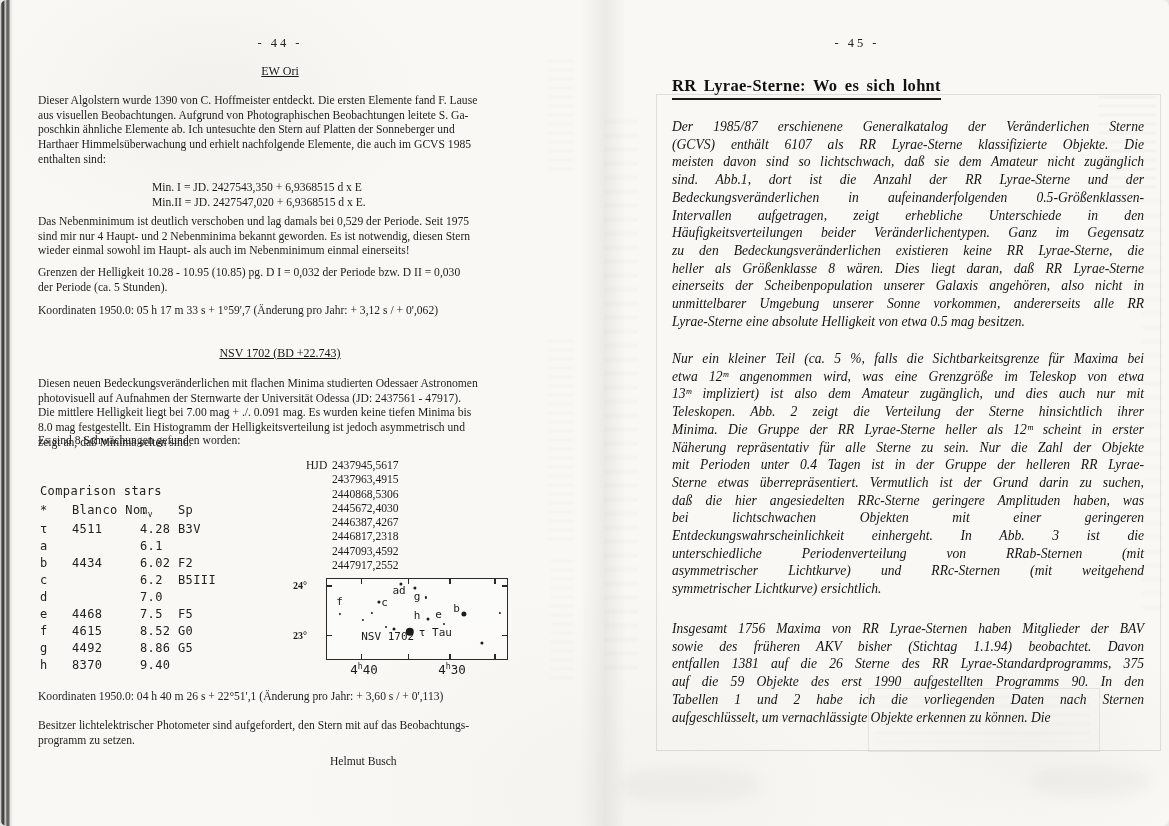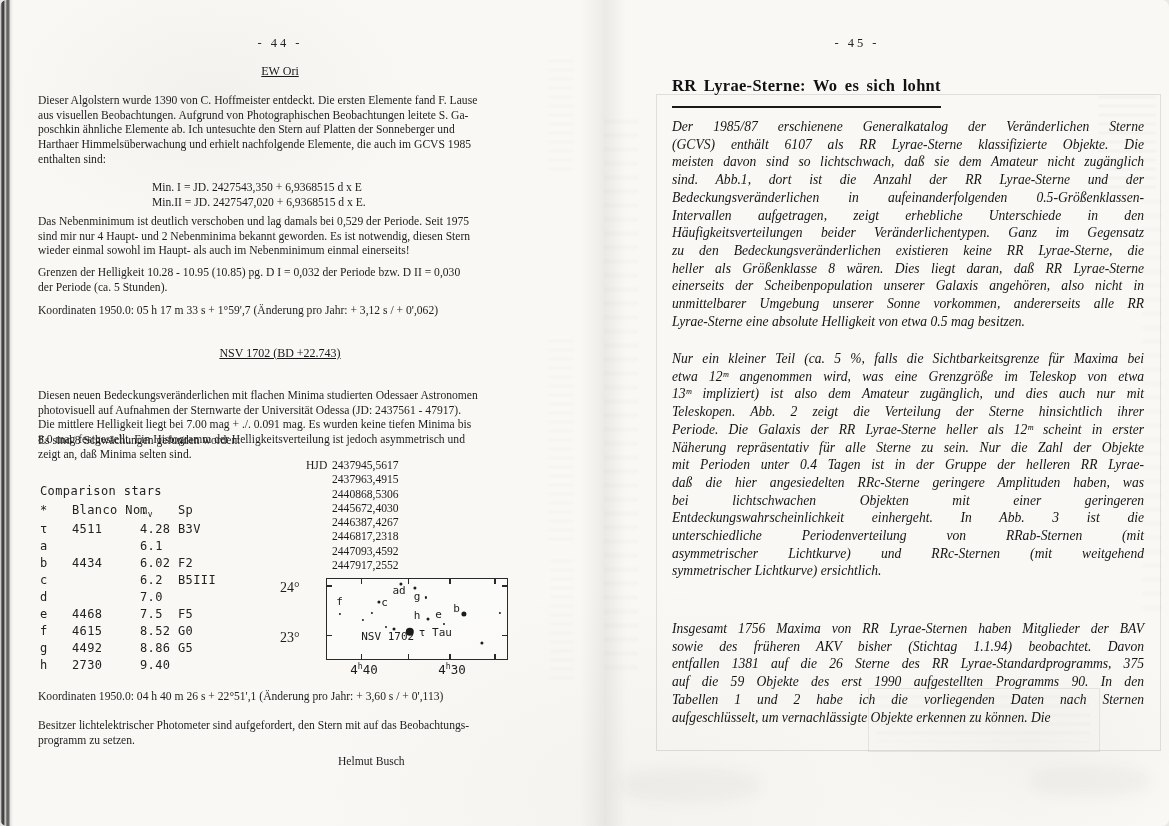--- a/index.html
+++ b/index.html
@@ -48,27 +48,27 @@
   sub.small{font-size:8px;vertical-align:-3px;}
   sup.small{font-size:8px;vertical-align:5px;}
 
   
   .fc-box{position:absolute;border:1.3px solid #2a2a2a;background:rgba(255,255,255,0.4);}
   .fc-star{position:absolute;background:#1c1c1c;border-radius:50%;transform:translate(-50%,-50%);}
   .fc-label{position:absolute;font-family:"DejaVu Sans Mono","Liberation Mono",monospace;font-size:11px;color:#1c1c1c;transform:translate(-50%,-50%);white-space:nowrap;}
   .fc-tick{position:absolute;background:#2a2a2a;}
   .fc-tick.h{width:1.3px;height:5px;}
   .fc-tick.v{width:5px;height:1.3px;}
-  .dec-label{font-size:14px;text-align:left;width:40px;}
+  .dec-label{font-size:10px;text-align:center;width:40px;font-weight:bold;}
   .ra-label{font-size:12.5px;text-align:center;width:44px;font-family:"DejaVu Sans Mono","Liberation Mono",monospace;}
 
   
   .rp-border{position:absolute;left:56px;top:94px;width:503px;height:655px;border:1px solid rgba(90,85,78,0.16);}
   .rp-title{font-size:16.5px;font-weight:700;letter-spacing:0.3px;word-spacing:3px;color:#111;
-    border-bottom:2px solid #1a1a1a;padding-bottom:10px;display:inline-block;}
+    border-bottom:2px solid #1a1a1a;padding-bottom:2px;display:inline-block;}
   .rp-text{font-size:13.6px;line-height:17.7px;color:#141414;width:472px;font-style:italic;}
   .rp-text .line{text-align:justify;text-align-last:justify;}
   .rp-text .line.last{text-align-last:auto;}
 </style>
 </head>
 <body>
 
 <div class="sheet">
 
   <div class="scan-edge"></div>
@@ -112,21 +112,21 @@
 
     <div class="abs lp-text" style="top:266px;left:8px;width:516px;">
         <div class="line">Grenzen der Helligkeit 10.28 - 10.95 (10.85) pg. D I = 0,032 der Periode bzw. D II = 0,030</div>
         <div class="line last">der Periode (ca. 5 Stunden).</div>
       </div>
 
     <div class="abs lp-text" style="top:304px;left:8px;width:530px;white-space:nowrap;">Koordinaten 1950.0:   05 h 17 m 33 s  +   1°59',7  (Änderung pro Jahr:  + 3,12 s /  + 0',062)</div>
 
     <div class="abs lp-head center" style="top:346px;left:0;width:500px;"><span class="u">NSV 1702  (BD +22.743)</span></div>
 
-    <div class="abs lp-text" style="top:377px;left:8px;width:516px;margin-top:12px;">
+    <div class="abs lp-text" style="top:377px;left:8px;width:516px;">
         <div class="line">Diesen neuen Bedeckungsveränderlichen mit flachen Minima studierten Odessaer Astronomen</div>
         <div class="line">photovisuell auf Aufnahmen der Sternwarte der Universität Odessa (JD: 2437561 - 47917).</div>
         <div class="line">Die mittlere Helligkeit liegt bei 7.00 mag + ./. 0.091 mag. Es wurden keine tiefen Minima bis</div>
         <div class="line">8.0 mag festgestellt. Ein Histogramm der Helligkeitsverteilung ist jedoch asymmetrisch und</div>
         <div class="line last">zeigt an, daß Minima selten sind.</div>
       </div>
 
     <div class="abs lp-text" style="top:434px;left:8px;">Es sind 8 Schwächungen gefunden worden:</div>
 
     <div class="abs lp-text" style="top:459px;left:276px;">HJD</div>
@@ -195,21 +195,21 @@
           <span>G0</span>
         </div>
       <div class="mono comp-row">
           <span>g</span>
           <span>4492</span>
           <span>8.86</span>
           <span>G5</span>
         </div>
       <div class="mono comp-row">
           <span>h</span>
-          <span>2730</span>
+          <span>8370</span>
           <span>9.40</span>
           <span></span>
         </div>
     </div>
 
     <div class="abs dec-label" style="top:580px;left:250px;">24°</div>
     <div class="abs dec-label" style="top:630px;left:250px;">23°</div>
 
     <div class="fc-box" id="fc-box" style="left:296px;top:578px;width:180px;height:80px;">
       <div class="fc-label" style="left:19%;top:71%;transform:translate(0,-50%);">NSV 1702</div>
@@ -253,21 +253,21 @@
     <div class="abs ra-label" style="top:662px;left:312px;"><span>4</span><sup class="small">h</sup><span>40</span></div>
     <div class="abs ra-label" style="top:662px;left:400px;"><span>4</span><sup class="small">h</sup><span>30</span></div>
 
     <div class="abs lp-text" style="top:690px;left:8px;width:540px;white-space:nowrap;">Koordinaten  1950.0:  04 h 40 m 26 s  + 22°51',1 (Änderung pro Jahr:   + 3,60 s /  + 0',113)</div>
 
     <div class="abs lp-text" style="top:719px;left:8px;width:516px;">
         <div class="line">Besitzer lichtelektrischer Photometer sind aufgefordert, den Stern mit auf das Beobachtungs-</div>
         <div class="line last">programm zu setzen.</div>
       </div>
 
-    <div class="abs lp-text" style="top:755px;left:308px;">Helmut Busch</div>
+    <div class="abs lp-text" style="top:755px;left:300px;">Helmut Busch</div>
   </div>
 
   <div class="page" id="page-right">
 
     <div class="abs pageno center" style="top:36px;left:0;width:514px;">- 45 -</div>
 
     <div class="rp-border"></div>
 
     <div class="abs" style="top:76px;left:72px;">
       <span class="rp-title">RR Lyrae-Sterne:  Wo es sich lohnt</span>
@@ -286,23 +286,24 @@
         <div class="line">einerseits der Scheibenpopulation unserer Galaxis angehören, also nicht in</div>
         <div class="line">unmittelbarer Umgebung unserer Sonne vorkommen, andererseits alle RR</div>
         <div class="line last">Lyrae-Sterne eine absolute Helligkeit von etwa 0.5 mag besitzen.</div>
       </div>
 
     <div class="abs rp-text" style="top:350px;left:72px;">
         <div class="line">Nur ein kleiner Teil (ca. 5 %, falls die Sichtbarkeitsgrenze für Maxima bei</div>
         <div class="line">etwa 12ᵐ angenommen wird, was eine Grenzgröße im Teleskop von etwa</div>
         <div class="line">13ᵐ impliziert) ist also dem Amateur zugänglich, und dies auch nur mit</div>
         <div class="line">Teleskopen. Abb. 2 zeigt die Verteilung der Sterne hinsichtlich ihrer</div>
-        <div class="line">Periode. Die Galaxis der RR Lyrae-Sterne heller als 12ᵐ scheint in erster</div>
+        <div class="line">Minima. Die Gruppe der RR Lyrae-Sterne heller als 12ᵐ scheint in erster</div>
         <div class="line">Näherung repräsentativ für alle Sterne zu sein. Nur die Zahl der Objekte</div>
         <div class="line">mit Perioden unter 0.4 Tagen ist in der Gruppe der helleren RR Lyrae-</div>
+        <div class="line">Sterne etwas überrepräsentiert. Vermutlich ist der Grund darin zu suchen,</div>
         <div class="line">daß die hier angesiedelten RRc-Sterne geringere Amplituden haben, was</div>
         <div class="line">bei lichtschwachen Objekten mit einer geringeren</div>
         <div class="line">Entdeckungswahrscheinlichkeit einhergeht. In Abb. 3 ist die</div>
         <div class="line">unterschiedliche Periodenverteilung von RRab-Sternen (mit</div>
         <div class="line">asymmetrischer Lichtkurve) und RRc-Sternen (mit weitgehend</div>
         <div class="line last">symmetrischer Lichtkurve) ersichtlich.</div>
       </div>
 
     <div class="abs rp-text" style="top:620px;left:72px;">
         <div class="line">Insgesamt 1756 Maxima von RR Lyrae-Sternen haben Mitglieder der BAV</div>

